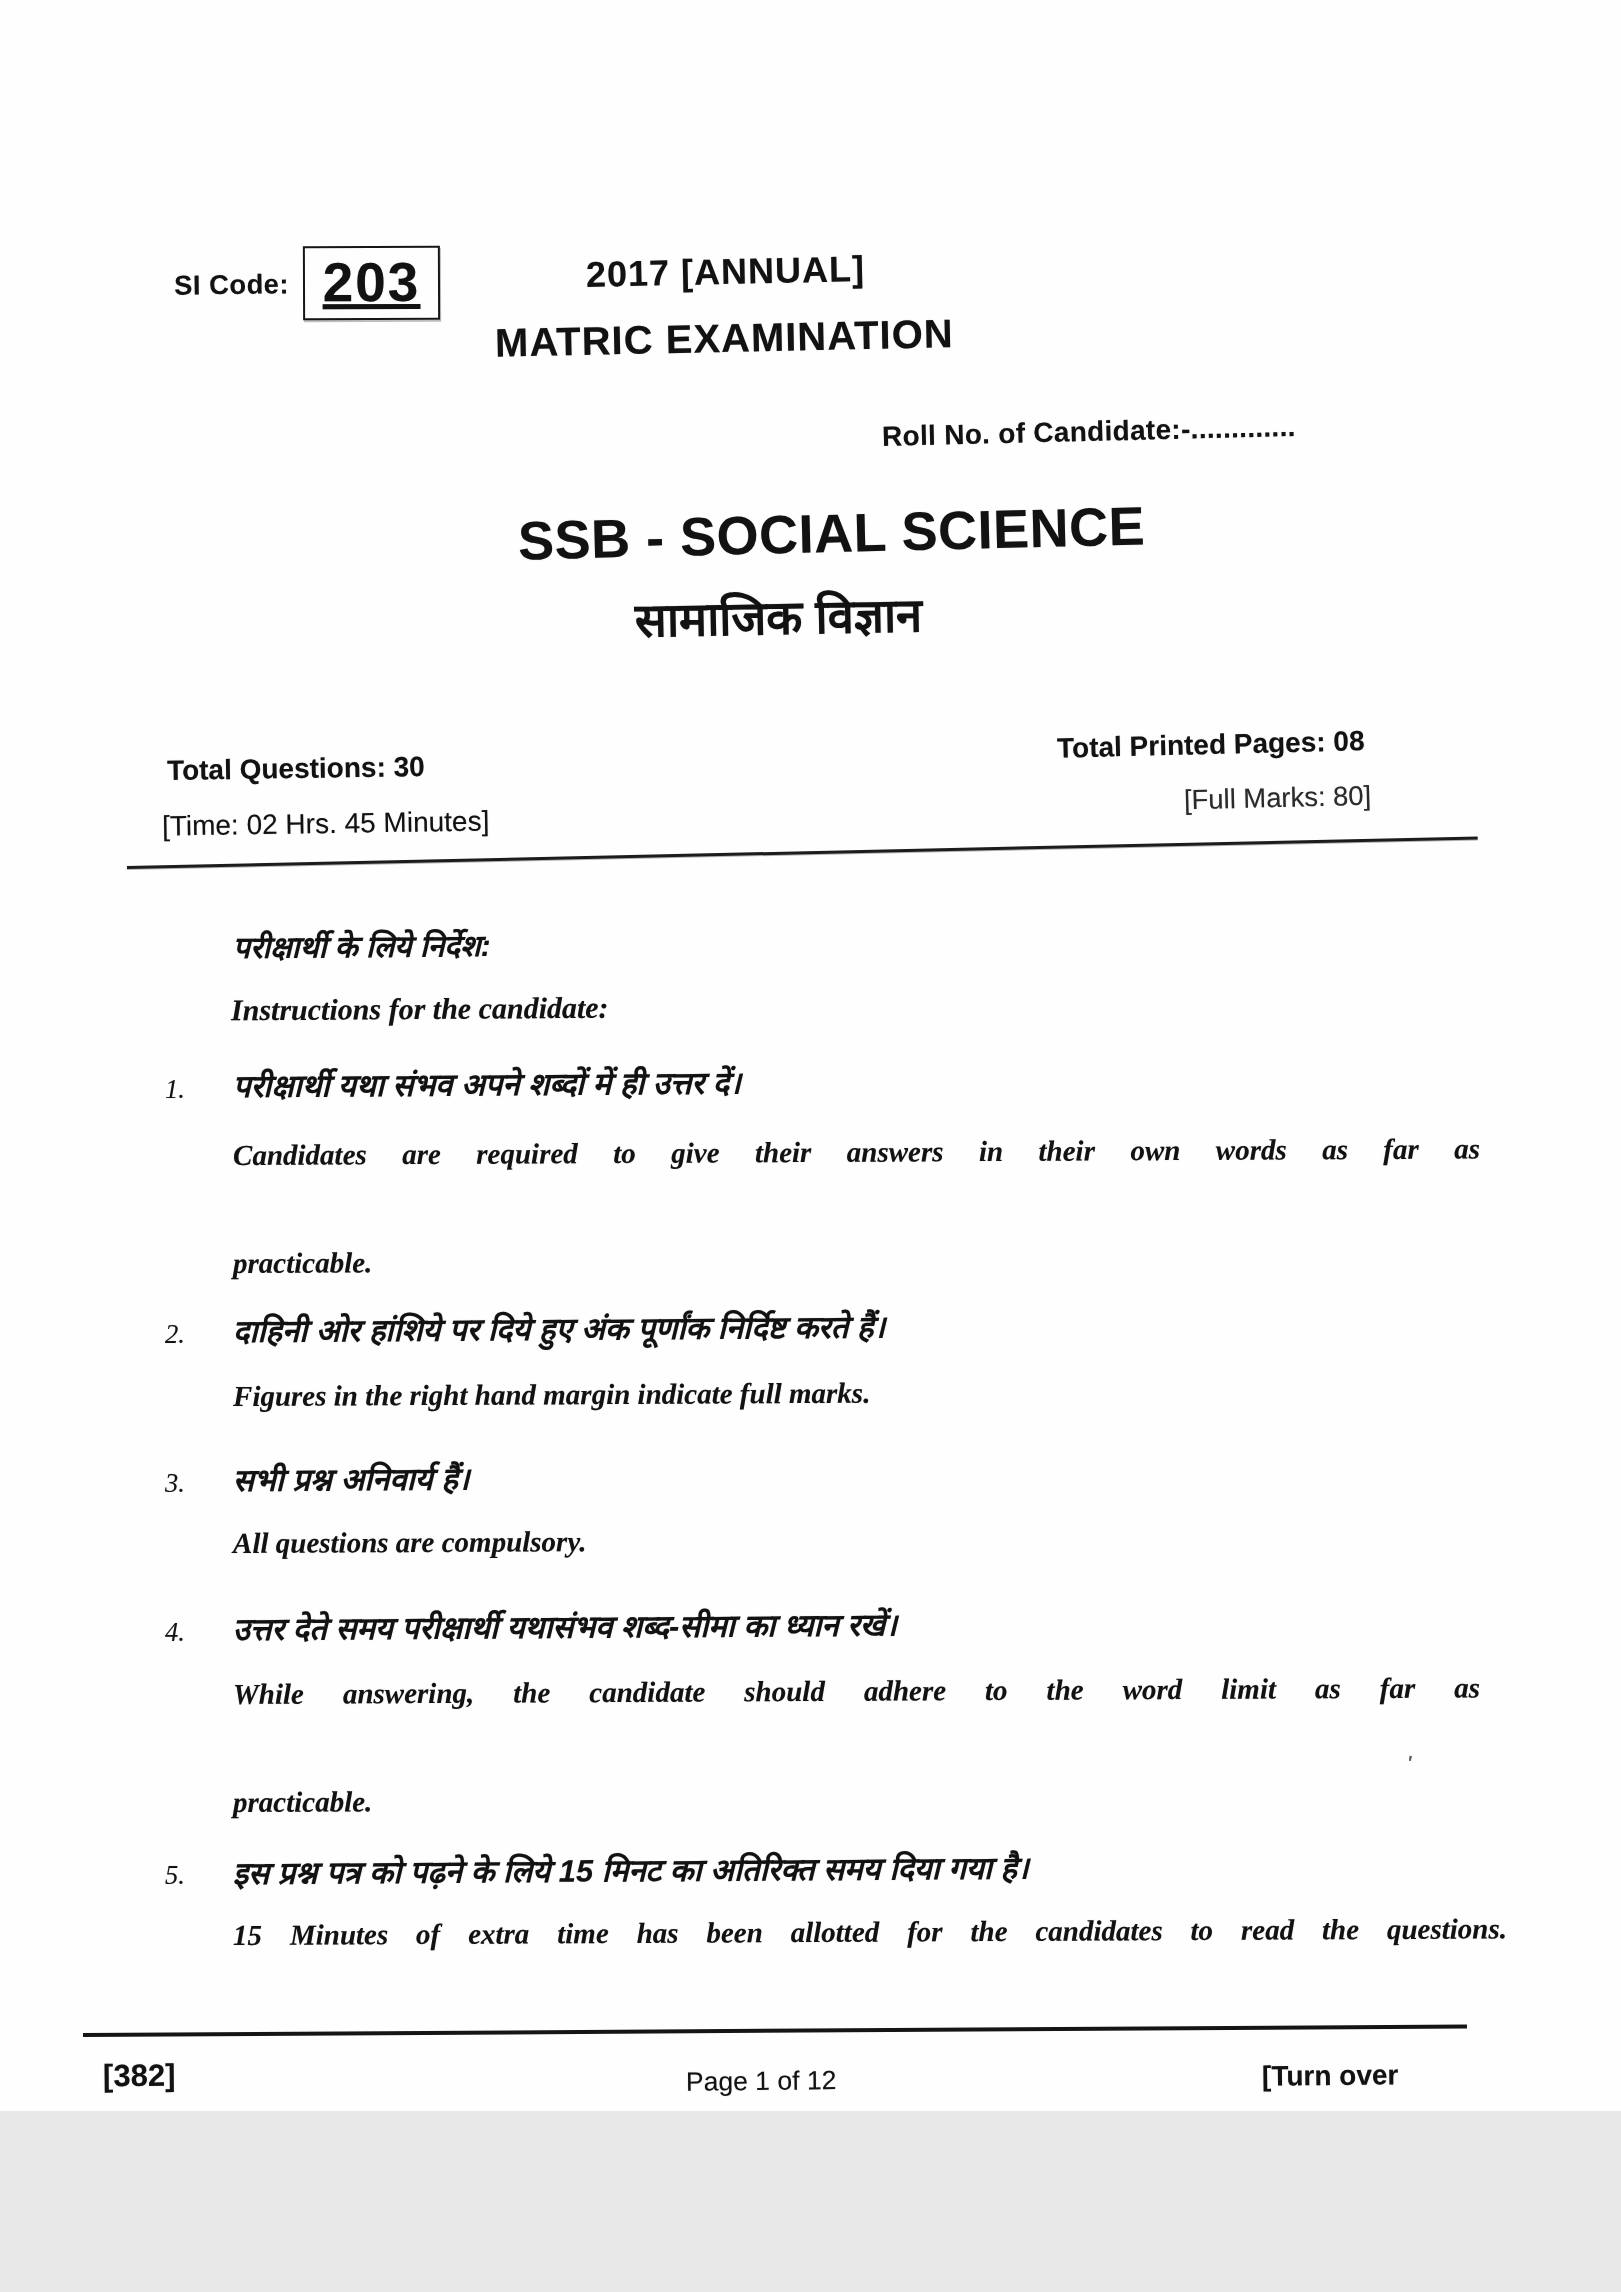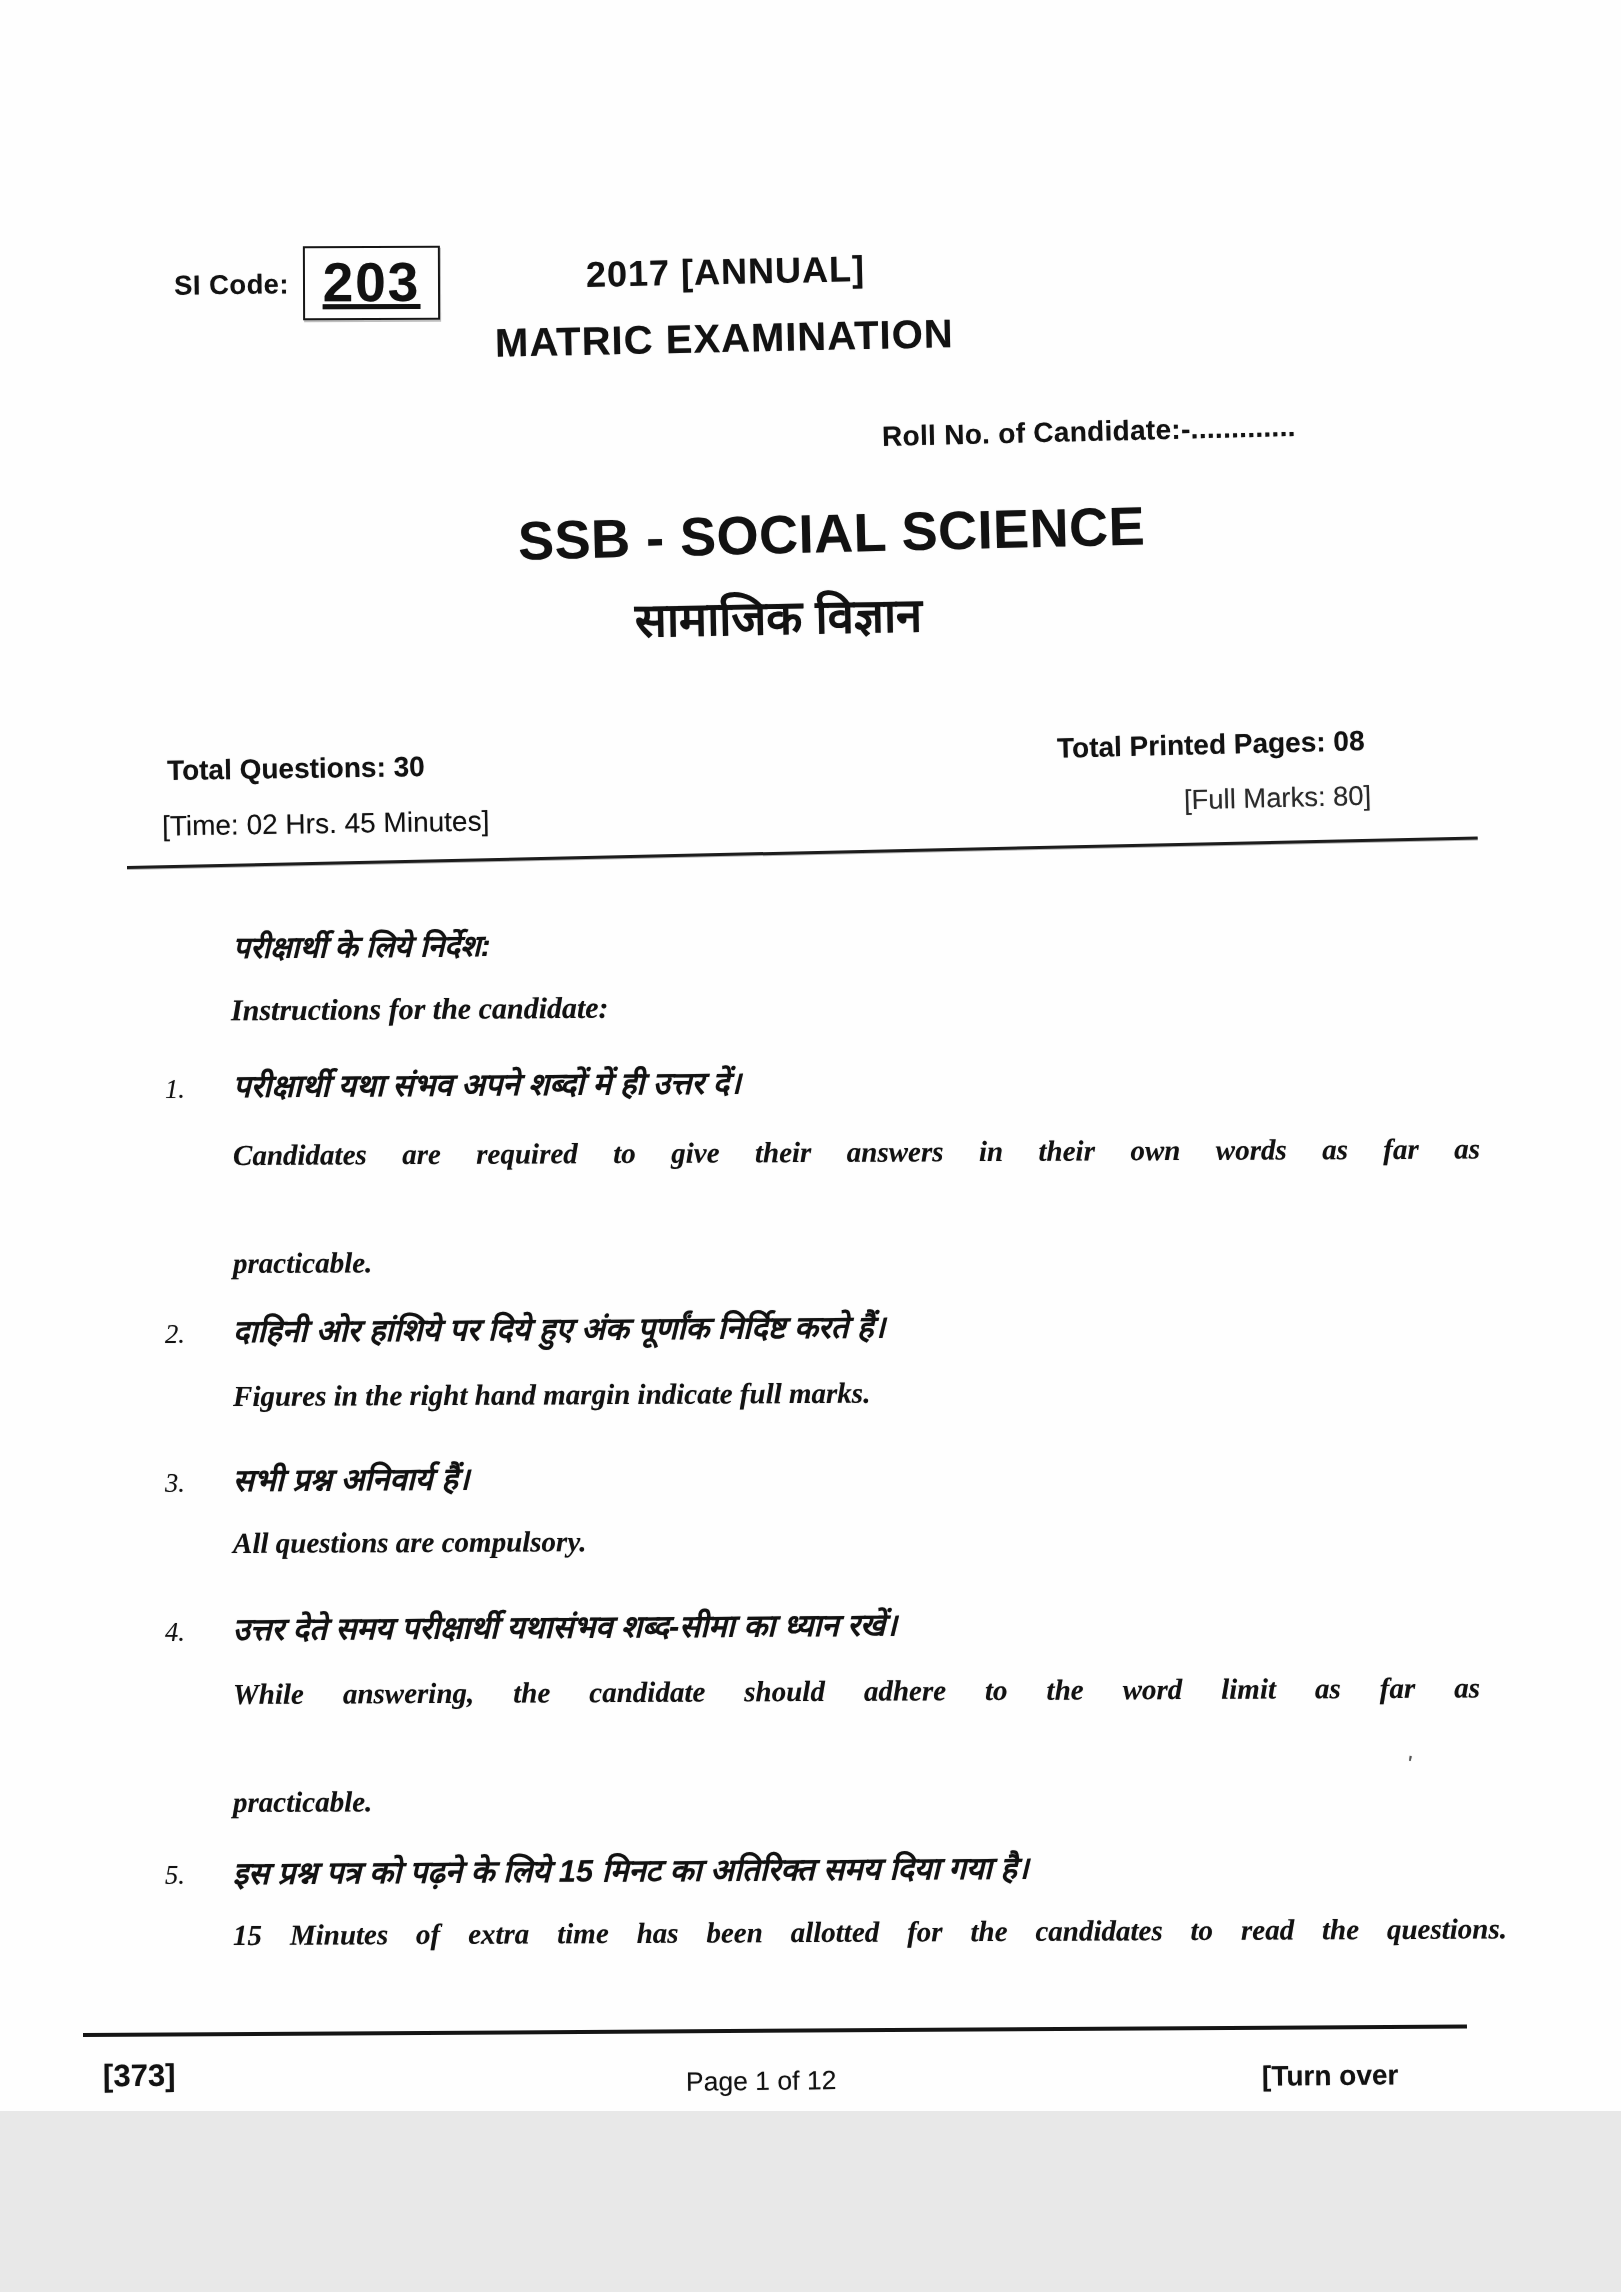--- a/index.html
+++ b/index.html
@@ -119,18 +119,18 @@
   <div class="abs ien ser-bi ien-full" style="top:1678px">While answering, the candidate should adhere to the word limit as far as</div>
   <div class="abs ien ser-bi" style="top:1786px">practicable.</div>
 
   <div class="abs inum" style="top:1860px">5.</div>
   <div class="abs ihi hi" style="top:1851px">इस प्रश्न पत्र को पढ़ने के लिये 15 मिनट का अतिरिक्त समय दिया गया है।</div>
   <div class="abs ien ser-bi ien-wide" style="top:1919px">15 Minutes of extra time has been allotted for the candidates to read the questions.</div>
 
   <div class="abs artifact">'</div>
 
   <div class="abs foot-divider"></div>
-  <div class="abs foot-code sans">[373]</div>
+  <div class="abs foot-code sans">[382]</div>
   <div class="abs foot-page sans">Page 1 of 12</div>
   <div class="abs foot-turn sans-b">[Turn over</div>
 
 </div>
 
 
 </body></html>

